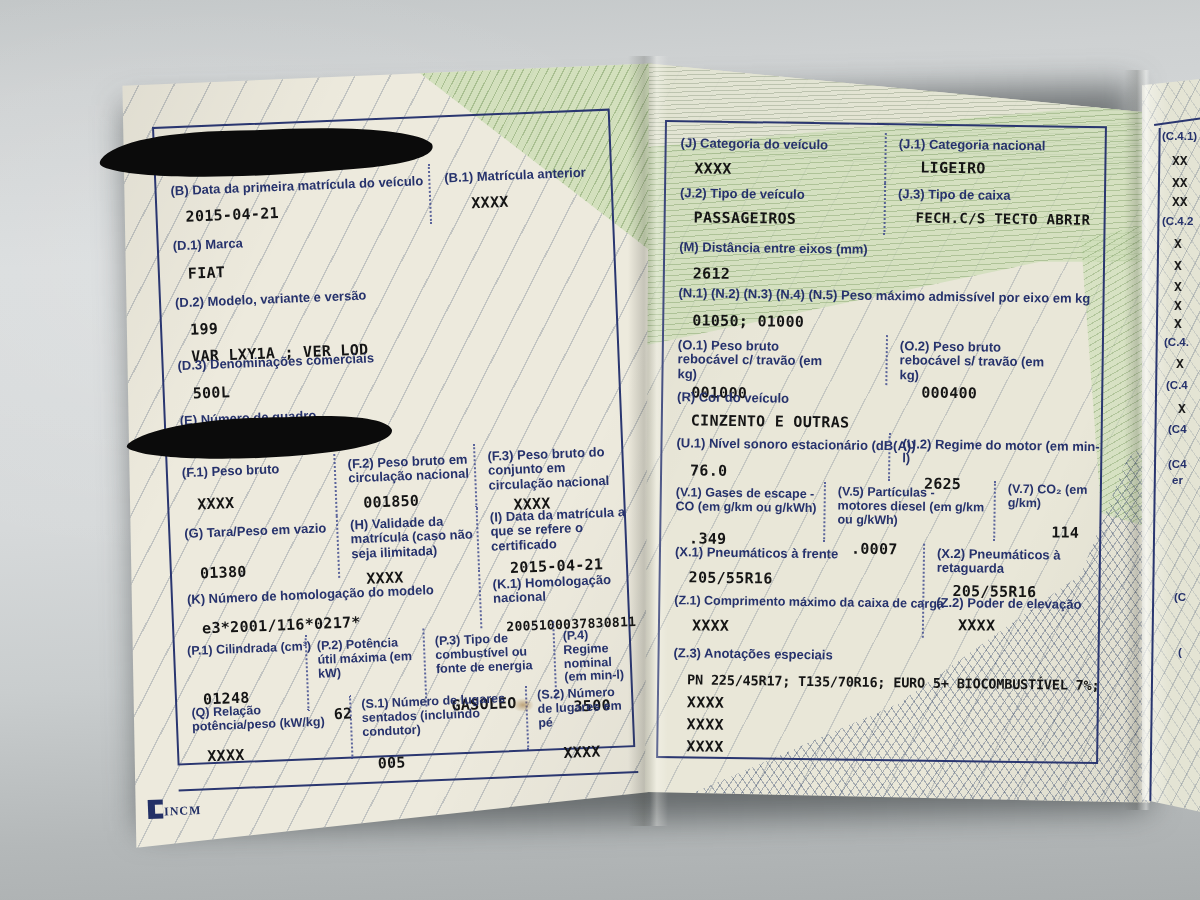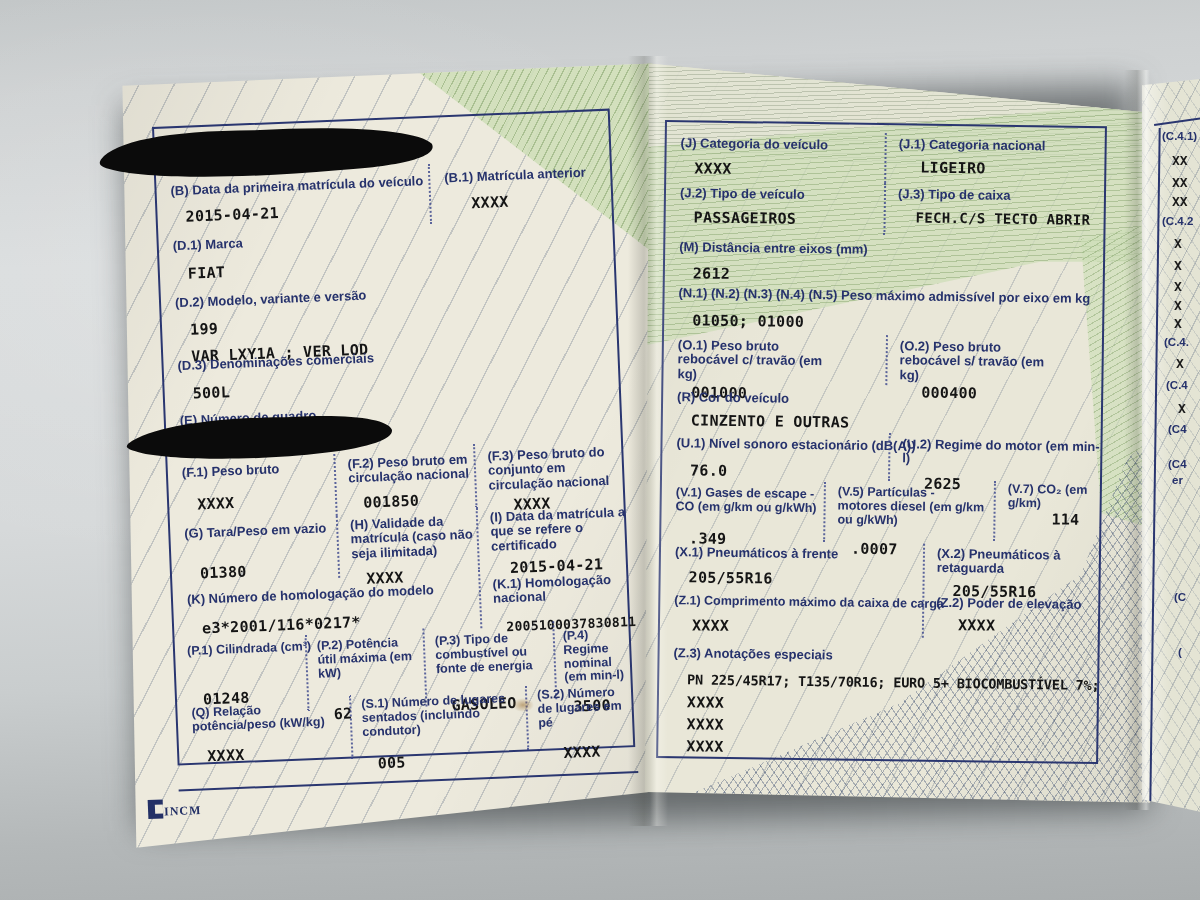--- a/index.html
+++ b/index.html
@@ -293,21 +293,21 @@
         <div class="v" style="margin-top:16px">.349</div>
       </div>
       <div class="sep" style="left:162px;top:358px;height:60px"></div>
       <div class="f" style="left:176px;top:361px;width:148px">
         <div class="lb sm">(V.5) Partículas - motores diesel (em g/km ou g/kWh)</div>
         <div class="v" style="margin-top:14px">.0007</div>
       </div>
       <div class="sep" style="left:332px;top:354px;height:60px"></div>
       <div class="f" style="left:346px;top:356px;width:92px">
         <div class="lb sm">(V.7) CO₂ (em g/km)</div>
-        <div class="v" style="margin-left:44px">114</div>
+        <div class="v" style="margin-top:13px;margin-left:44px">114</div>
       </div>
 
       <div class="f" style="left:14px;top:423px;width:210px">
         <div class="lb">(X.1) Pneumáticos à frente</div>
         <div class="v" style="margin-top:10px">205/55R16</div>
       </div>
       <div class="sep" style="left:262px;top:418px;height:46px"></div>
       <div class="f" style="left:276px;top:421px;width:164px">
         <div class="lb">(X.2) Pneumáticos à retaguarda</div>
         <div class="v" style="margin-top:7px;margin-left:16px">205/55R16</div>

